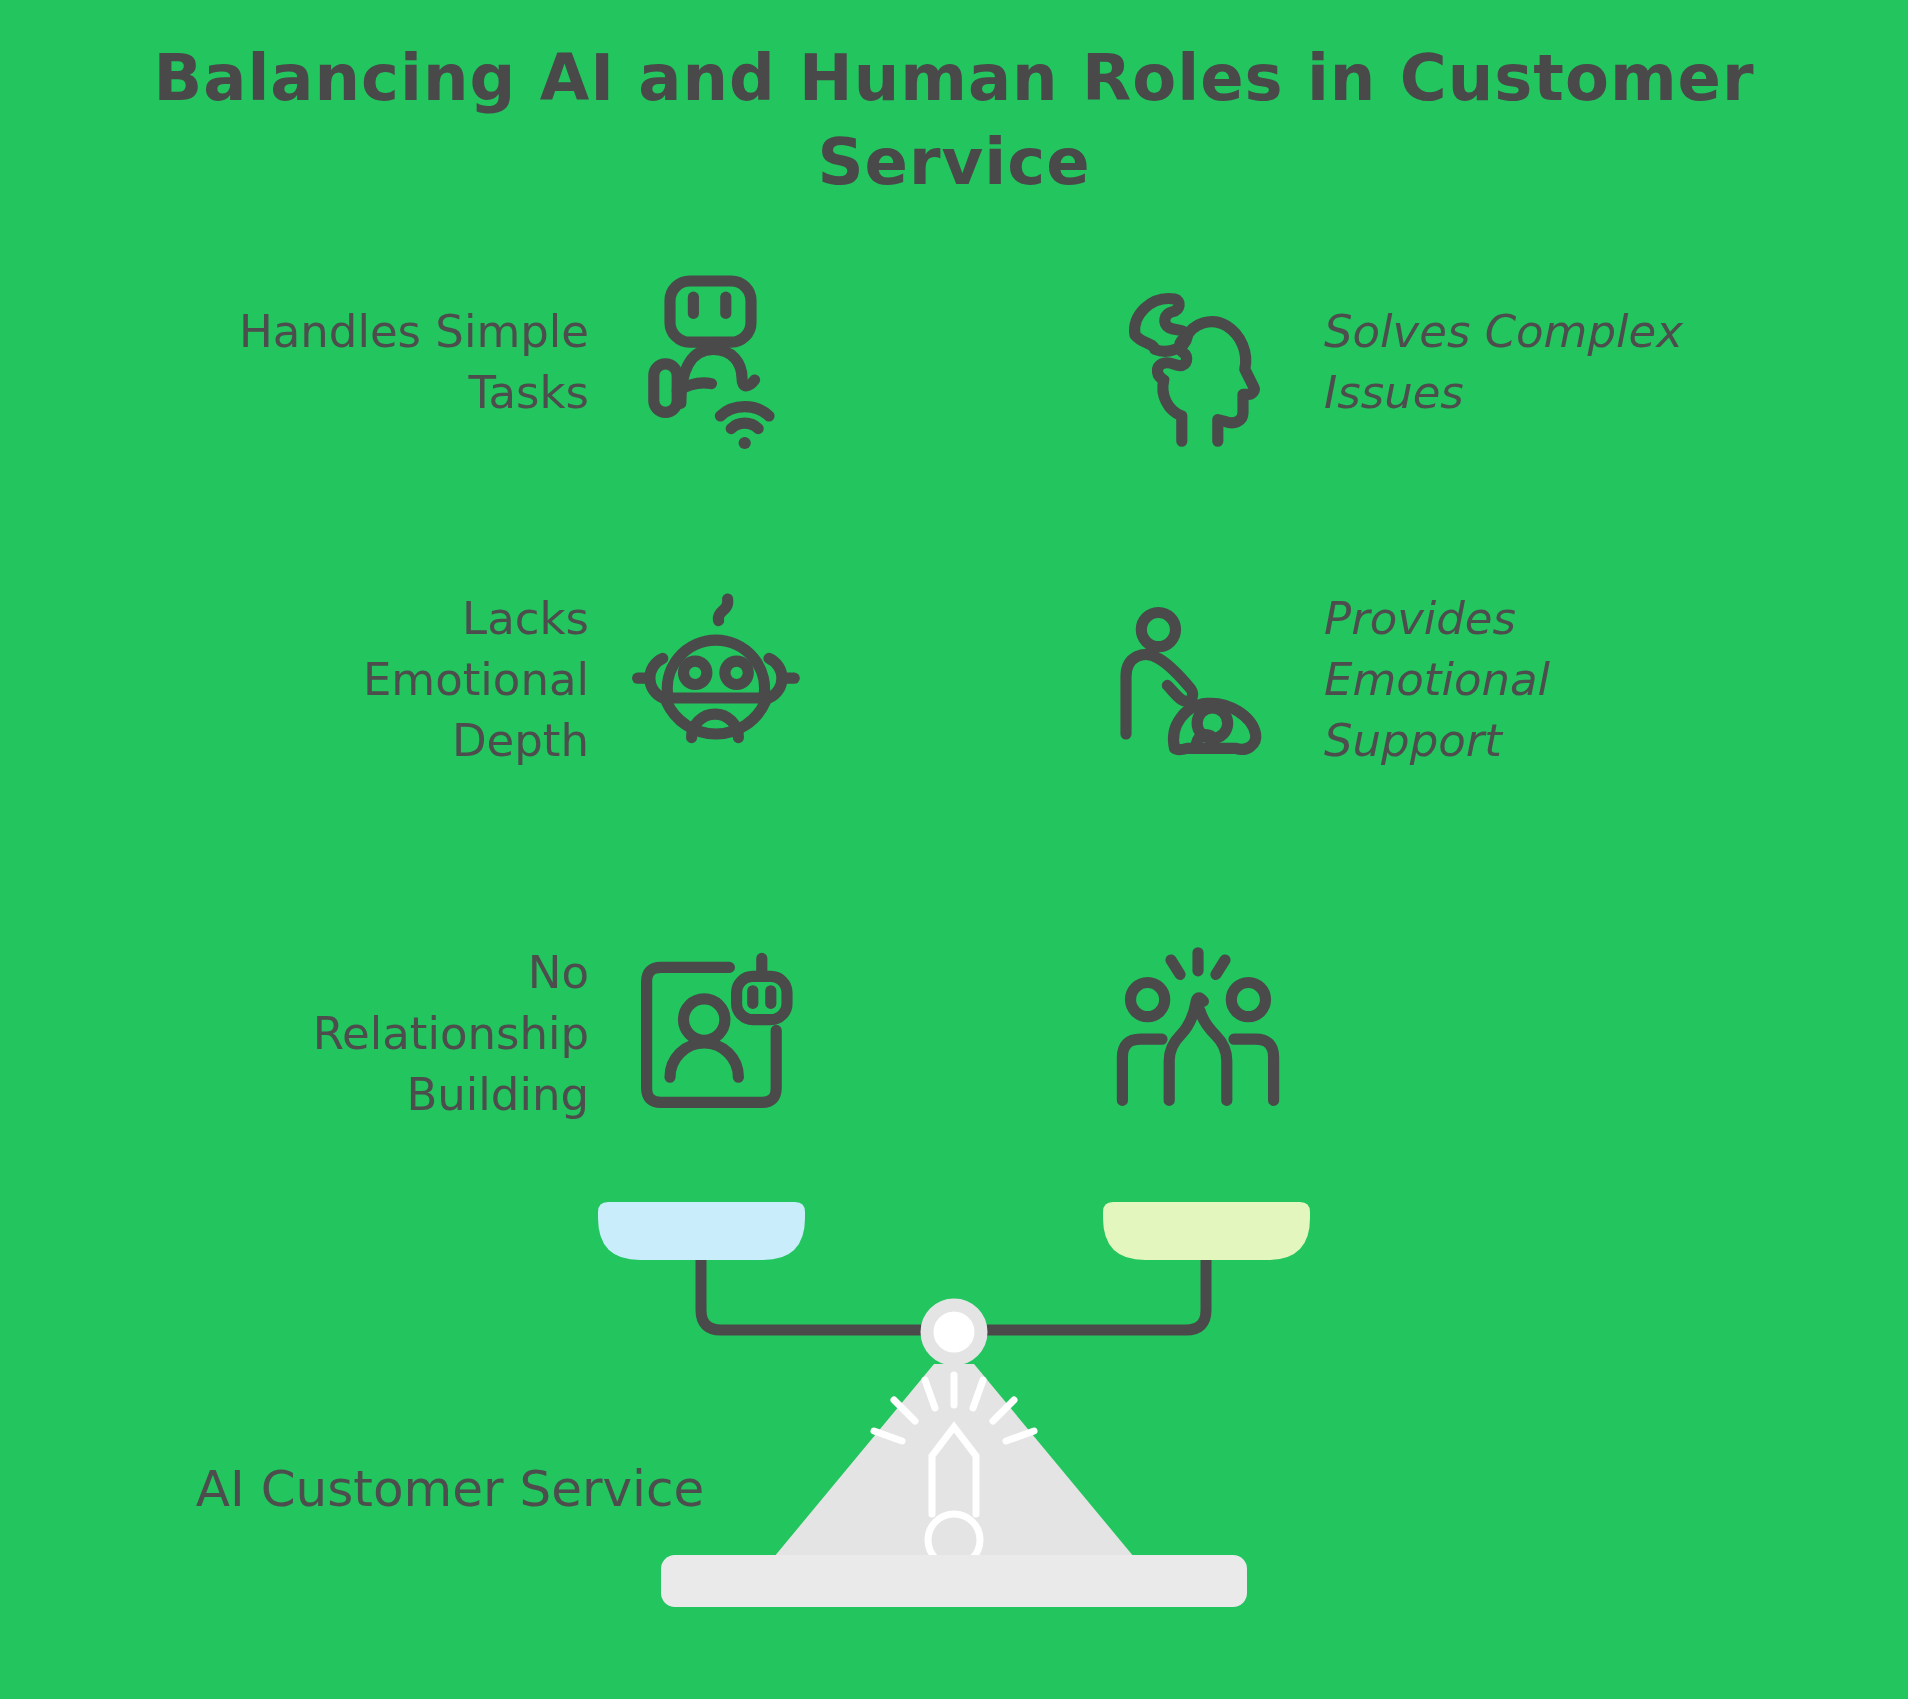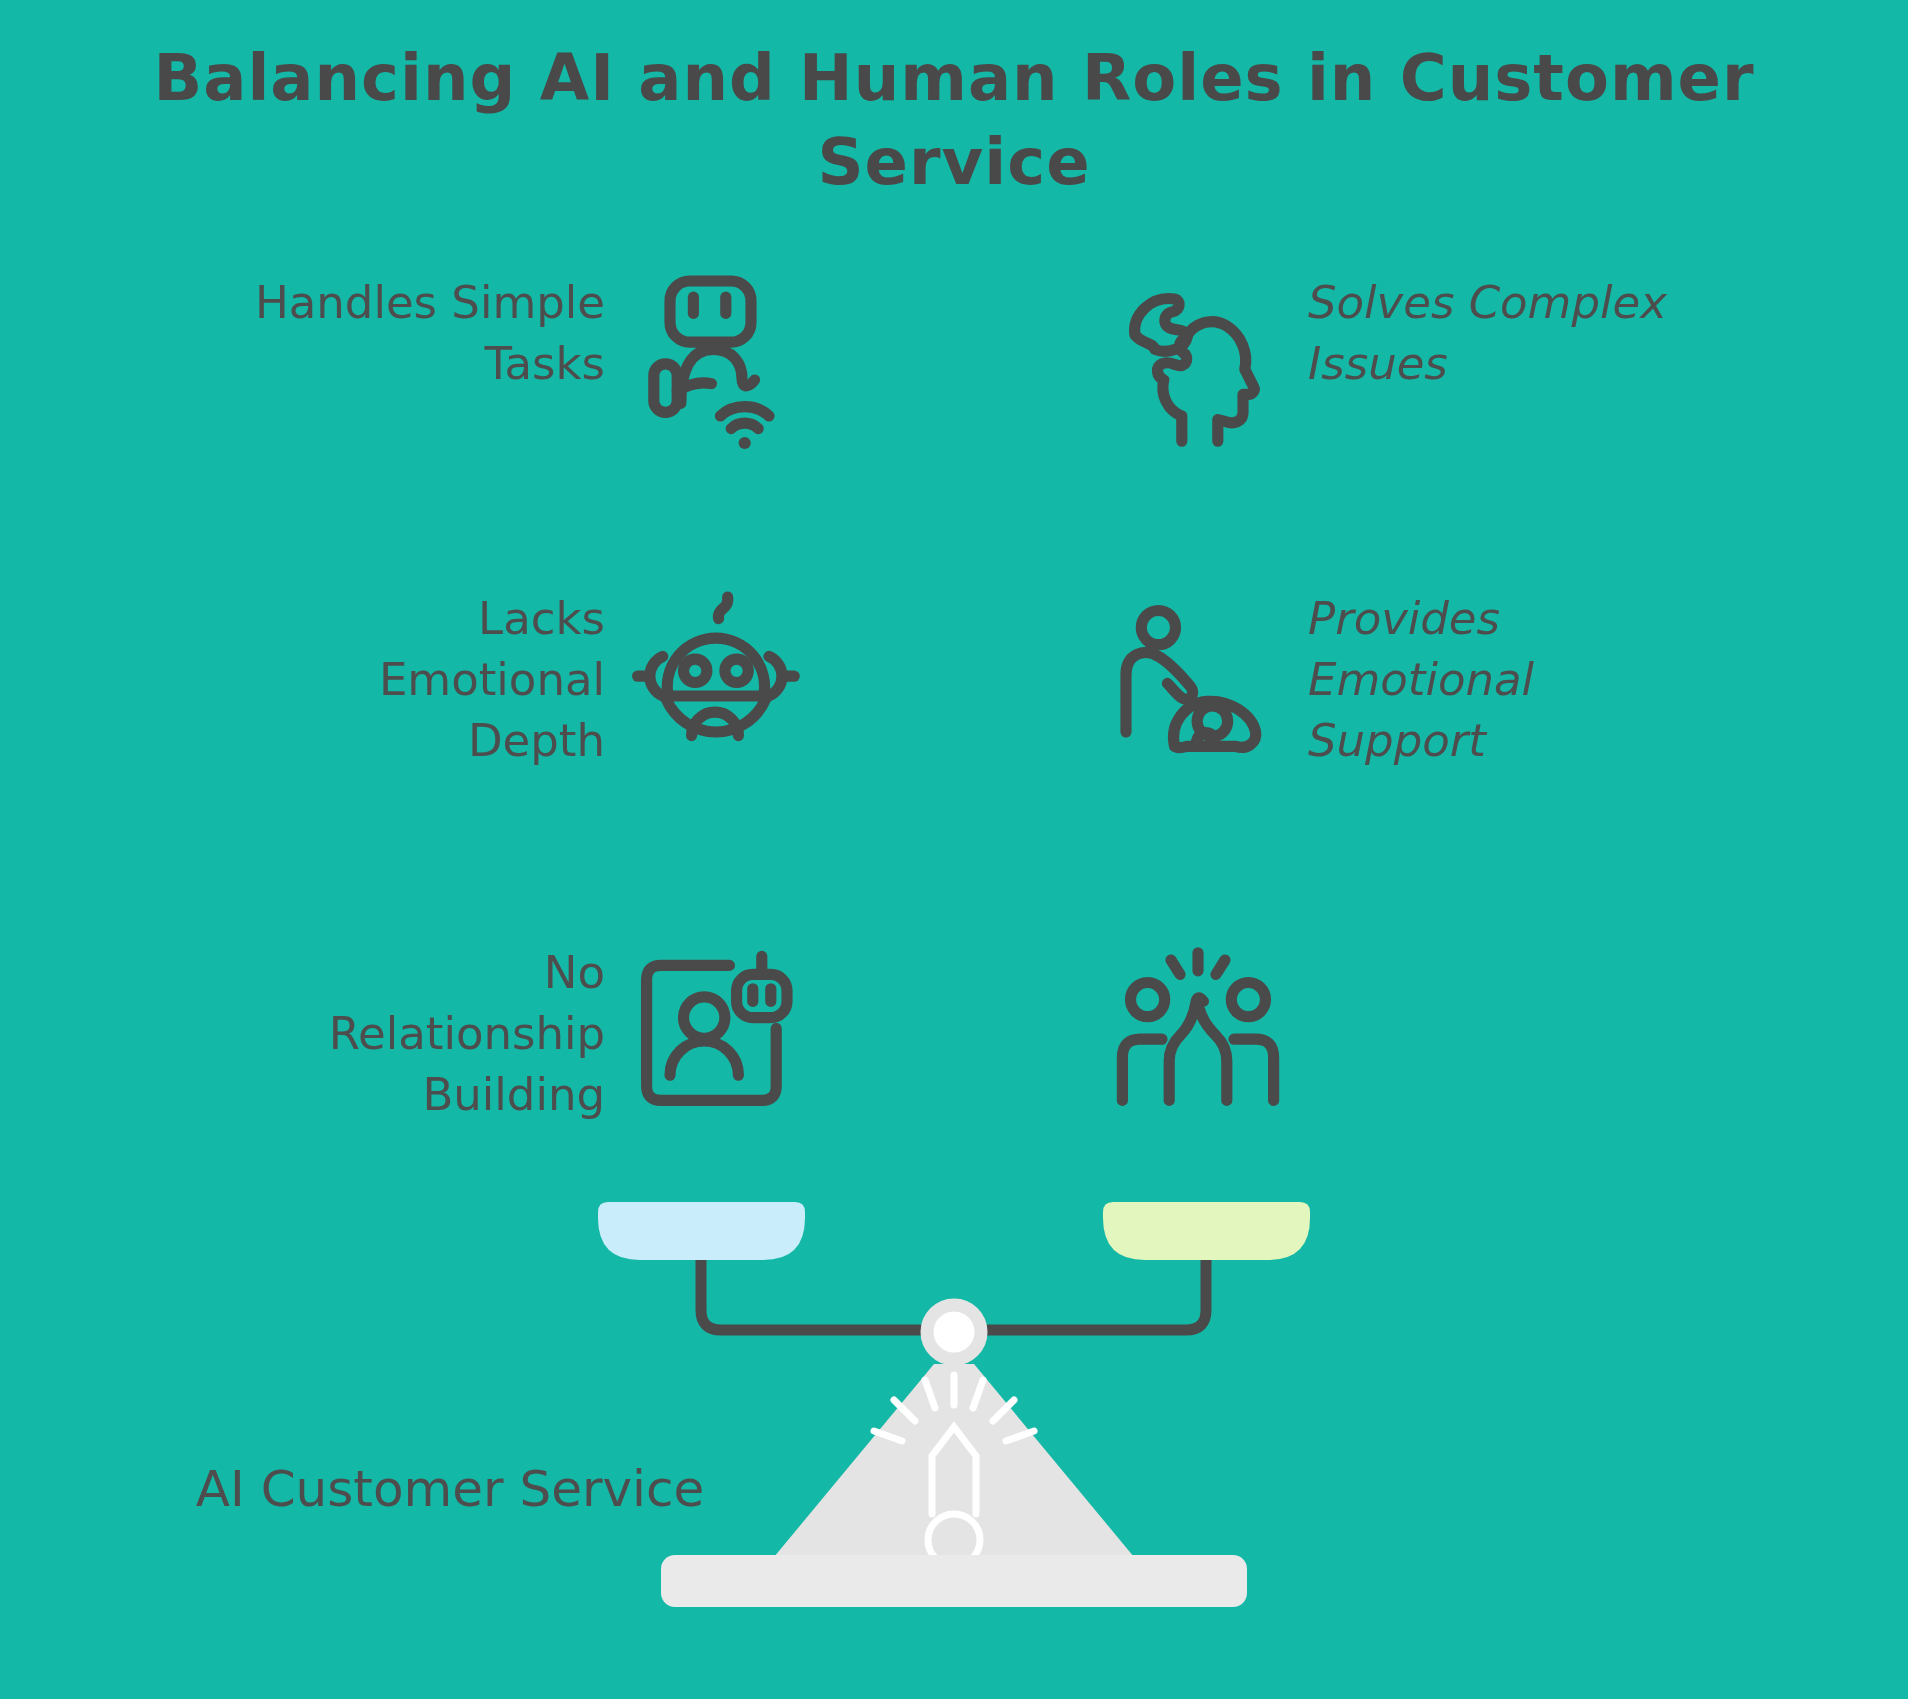--- a/index.html
+++ b/index.html
@@ -1,25 +1,25 @@
 <!DOCTYPE html>
 <html><head>
 <meta charset="utf-8">
 <style>
   html,body{margin:0;padding:0;background:#fff;}
   .canvas{
-    position:relative;width:1908px;height:1699px;background:#14b8a6;
+    position:relative;width:1908px;height:1699px;background:#22c55e;
     font-family:"DejaVu Sans","Liberation Sans",sans-serif;color:#4a4a4a;overflow:hidden;
   }
   .title{
     position:absolute;top:36px;left:0;width:100%;padding:0 70px;box-sizing:border-box;
     text-align:center;font-size:64px;font-weight:800;line-height:1.32;letter-spacing:1px;
     color:#494949;margin:0;
   }
-  .feat{position:absolute;display:flex;align-items:flex-start;gap:20px;}
+  .feat{position:absolute;display:flex;align-items:center;gap:36px;}
   .feat.l{left:70px;width:735px;justify-content:flex-end;}
   .feat.r{left:1108px;width:770px;justify-content:flex-start;}
   .r1{top:272px;}
   .r2{top:588px;}
   .r3{top:942px;}
   .ftext{font-size:45px;line-height:1.36;color:#4d4d4d;}
   .feat.l .ftext{text-align:right;}
   .feat.r .ftext{text-align:left;font-style:italic;}
   .w-lg{width:385px;}
   .w-sm{width:315px;}

